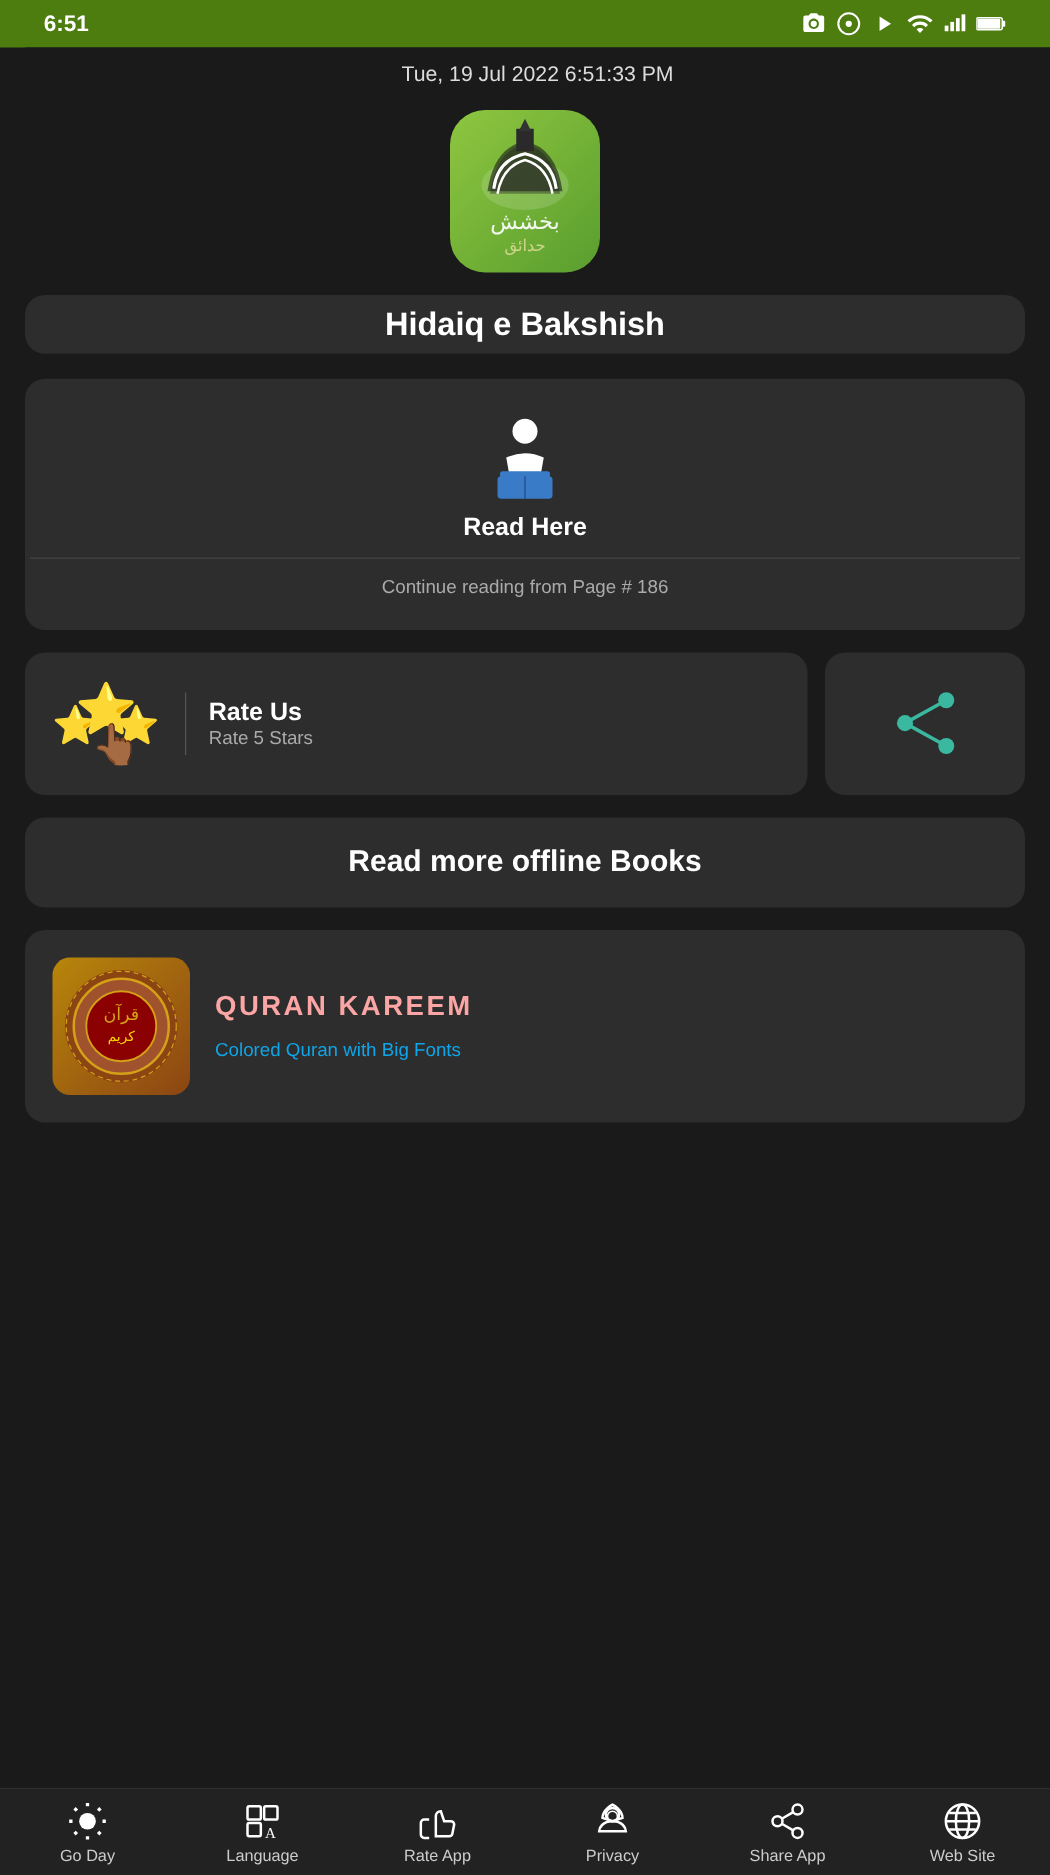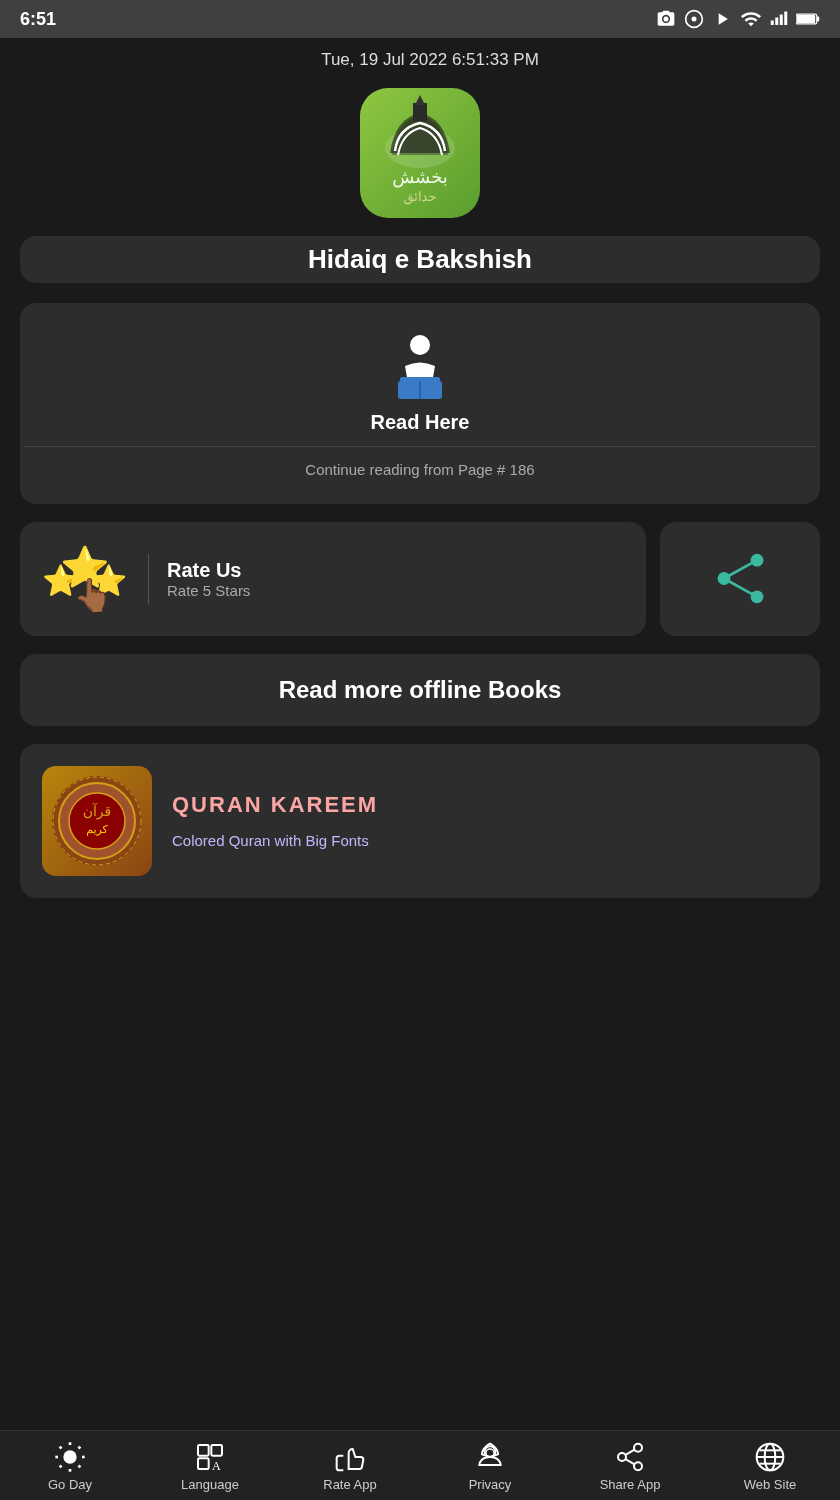--- a/index.html
+++ b/index.html
@@ -11,22 +11,22 @@
       color: #fff;
       position: relative;
       overflow-x: hidden;
     }
 
     
     .status-bar {
       display: flex;
       justify-content: space-between;
       align-items: center;
-      padding: 8px 20px;
-      background: #404040;
+      padding: 8px 35px;
+      background: #4d7c0f;
     }
     .status-time {
       font-size: 18px;
       font-weight: bold;
       color: #fff;
     }
     .status-icons {
       display: flex;
       gap: 8px;
       align-items: center;
@@ -223,21 +223,21 @@
       flex-shrink: 0;
     }
     .book-info h2 {
       font-size: 22px;
       font-weight: bold;
       color: #fca5a5;
       letter-spacing: 2px;
     }
     .book-info p {
       font-size: 15px;
-      color: #c4b5fd;
+      color: #0ea5e9;
       margin-top: 14px;
     }
 
     
     .bottom-nav {
       position: fixed;
       bottom: 0;
       left: 0;
       width: 840px;
       background: #222;

